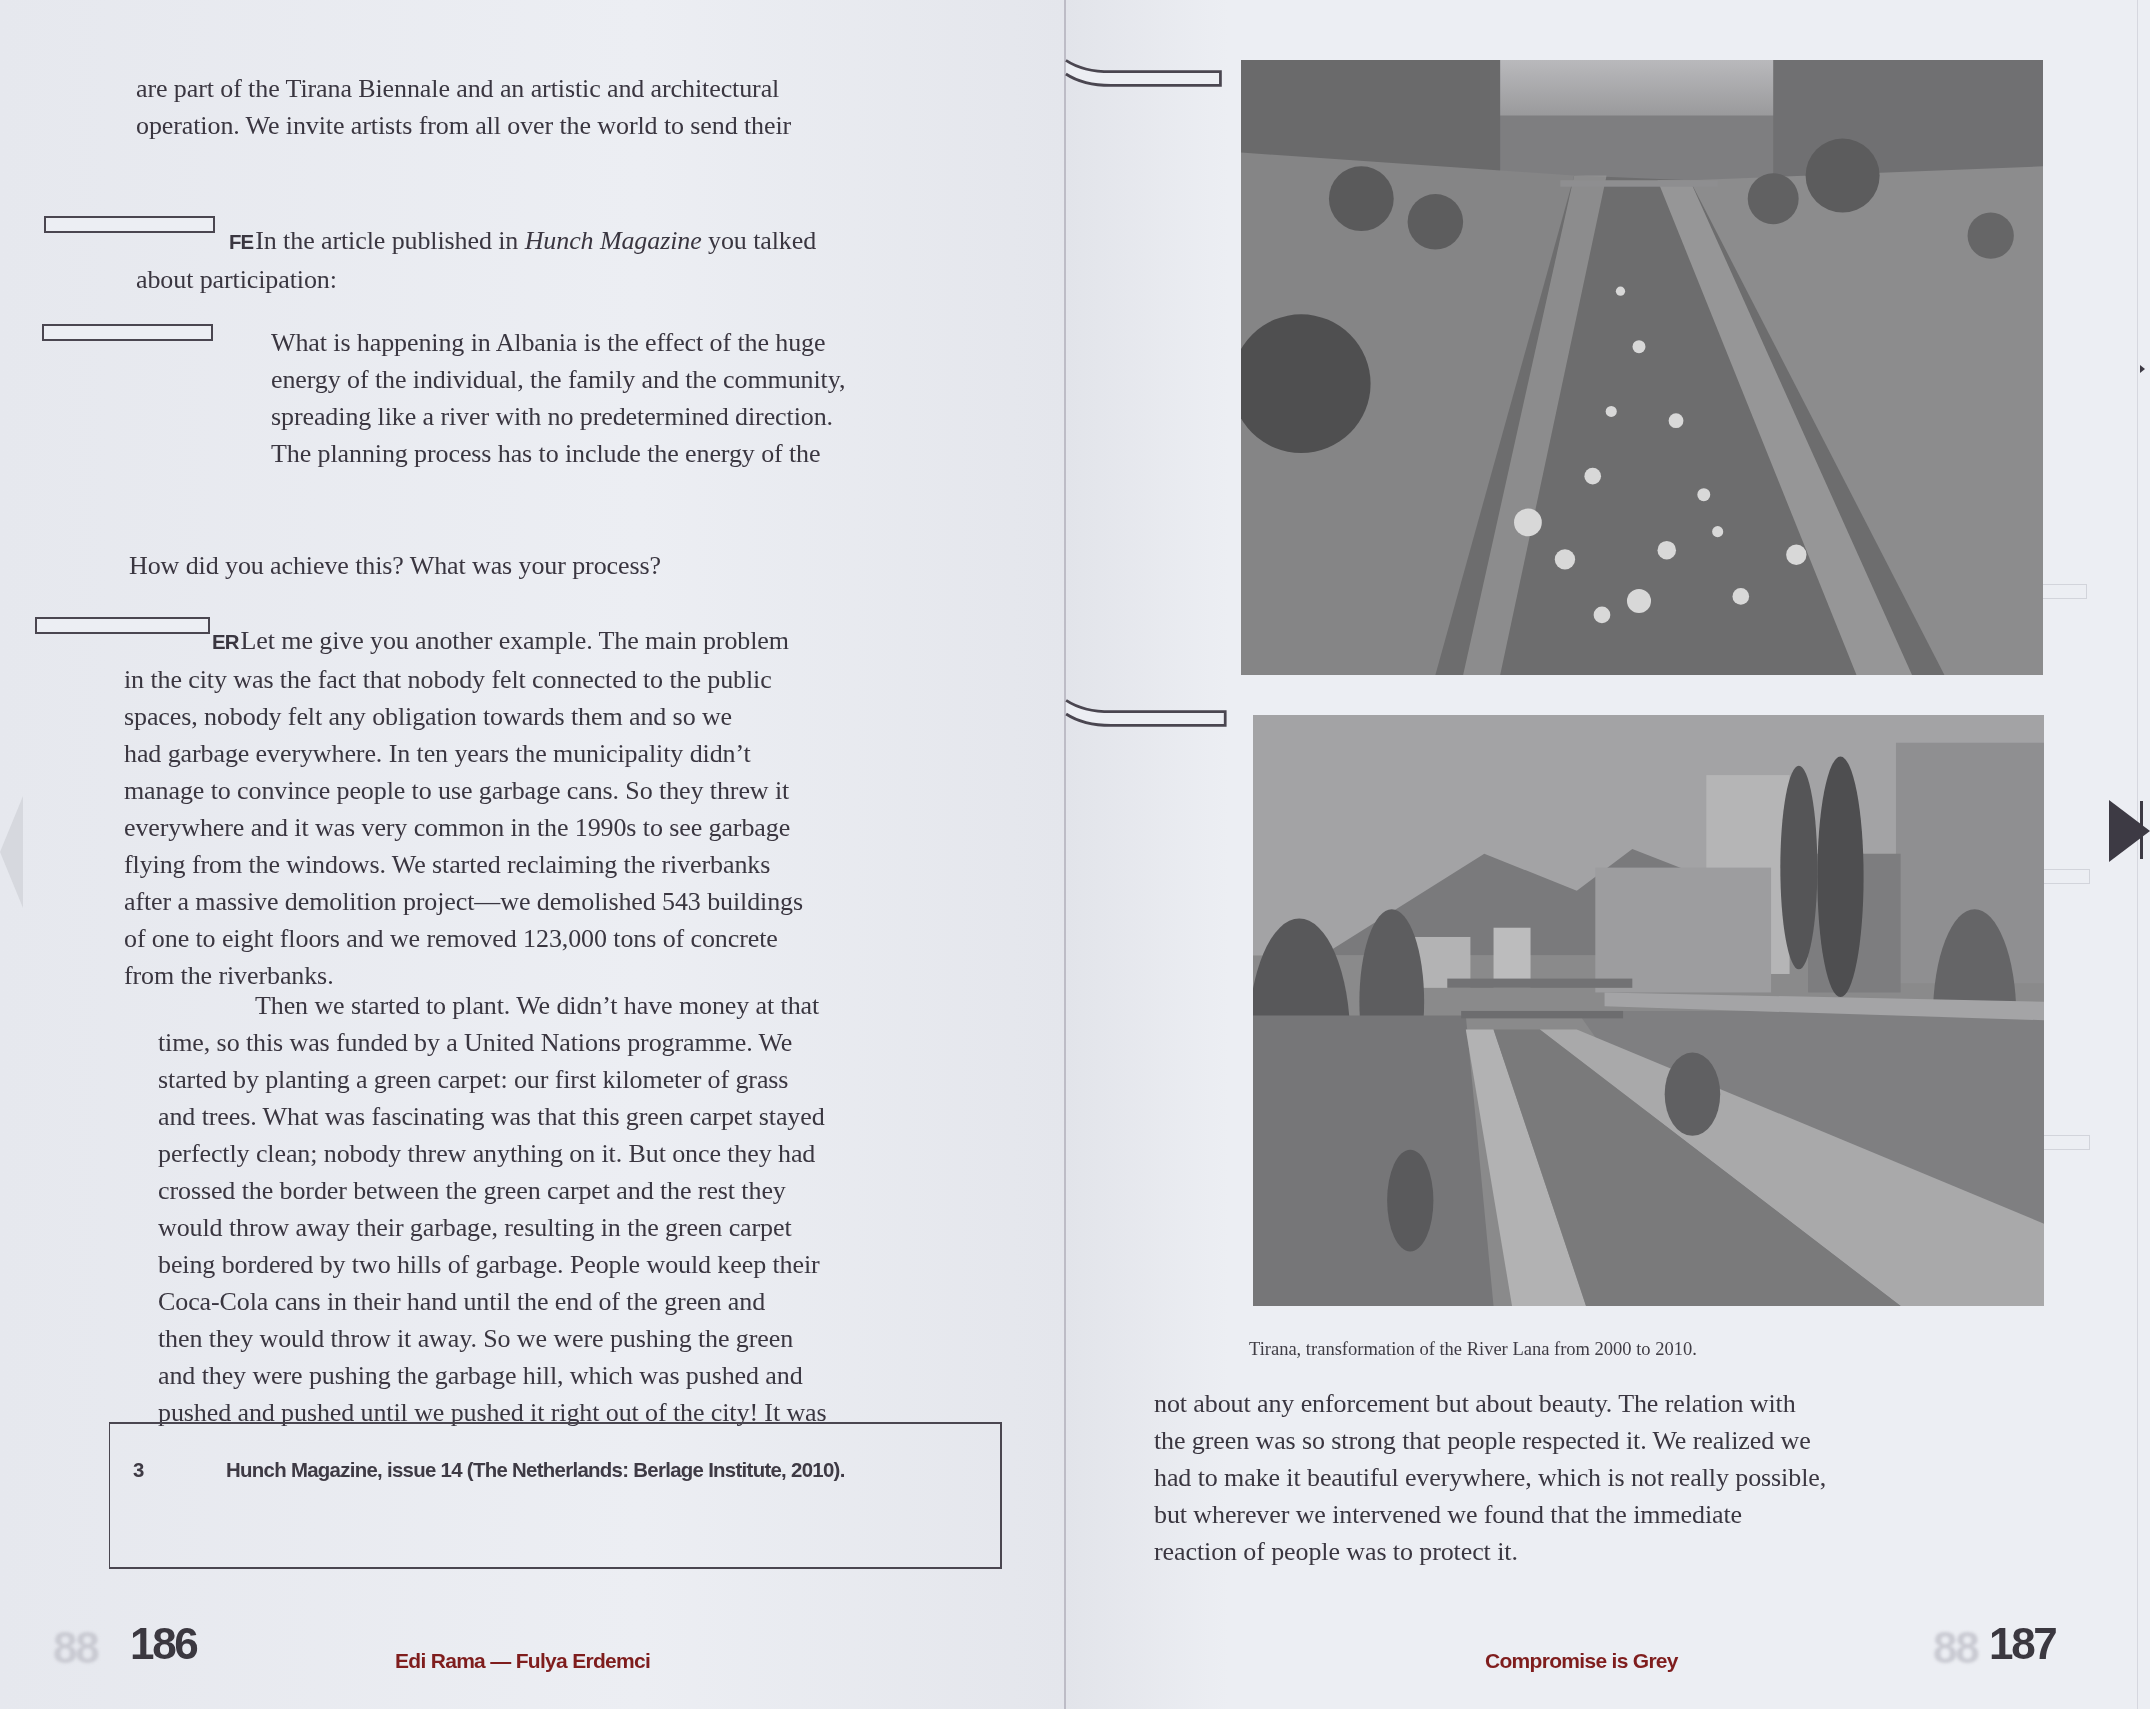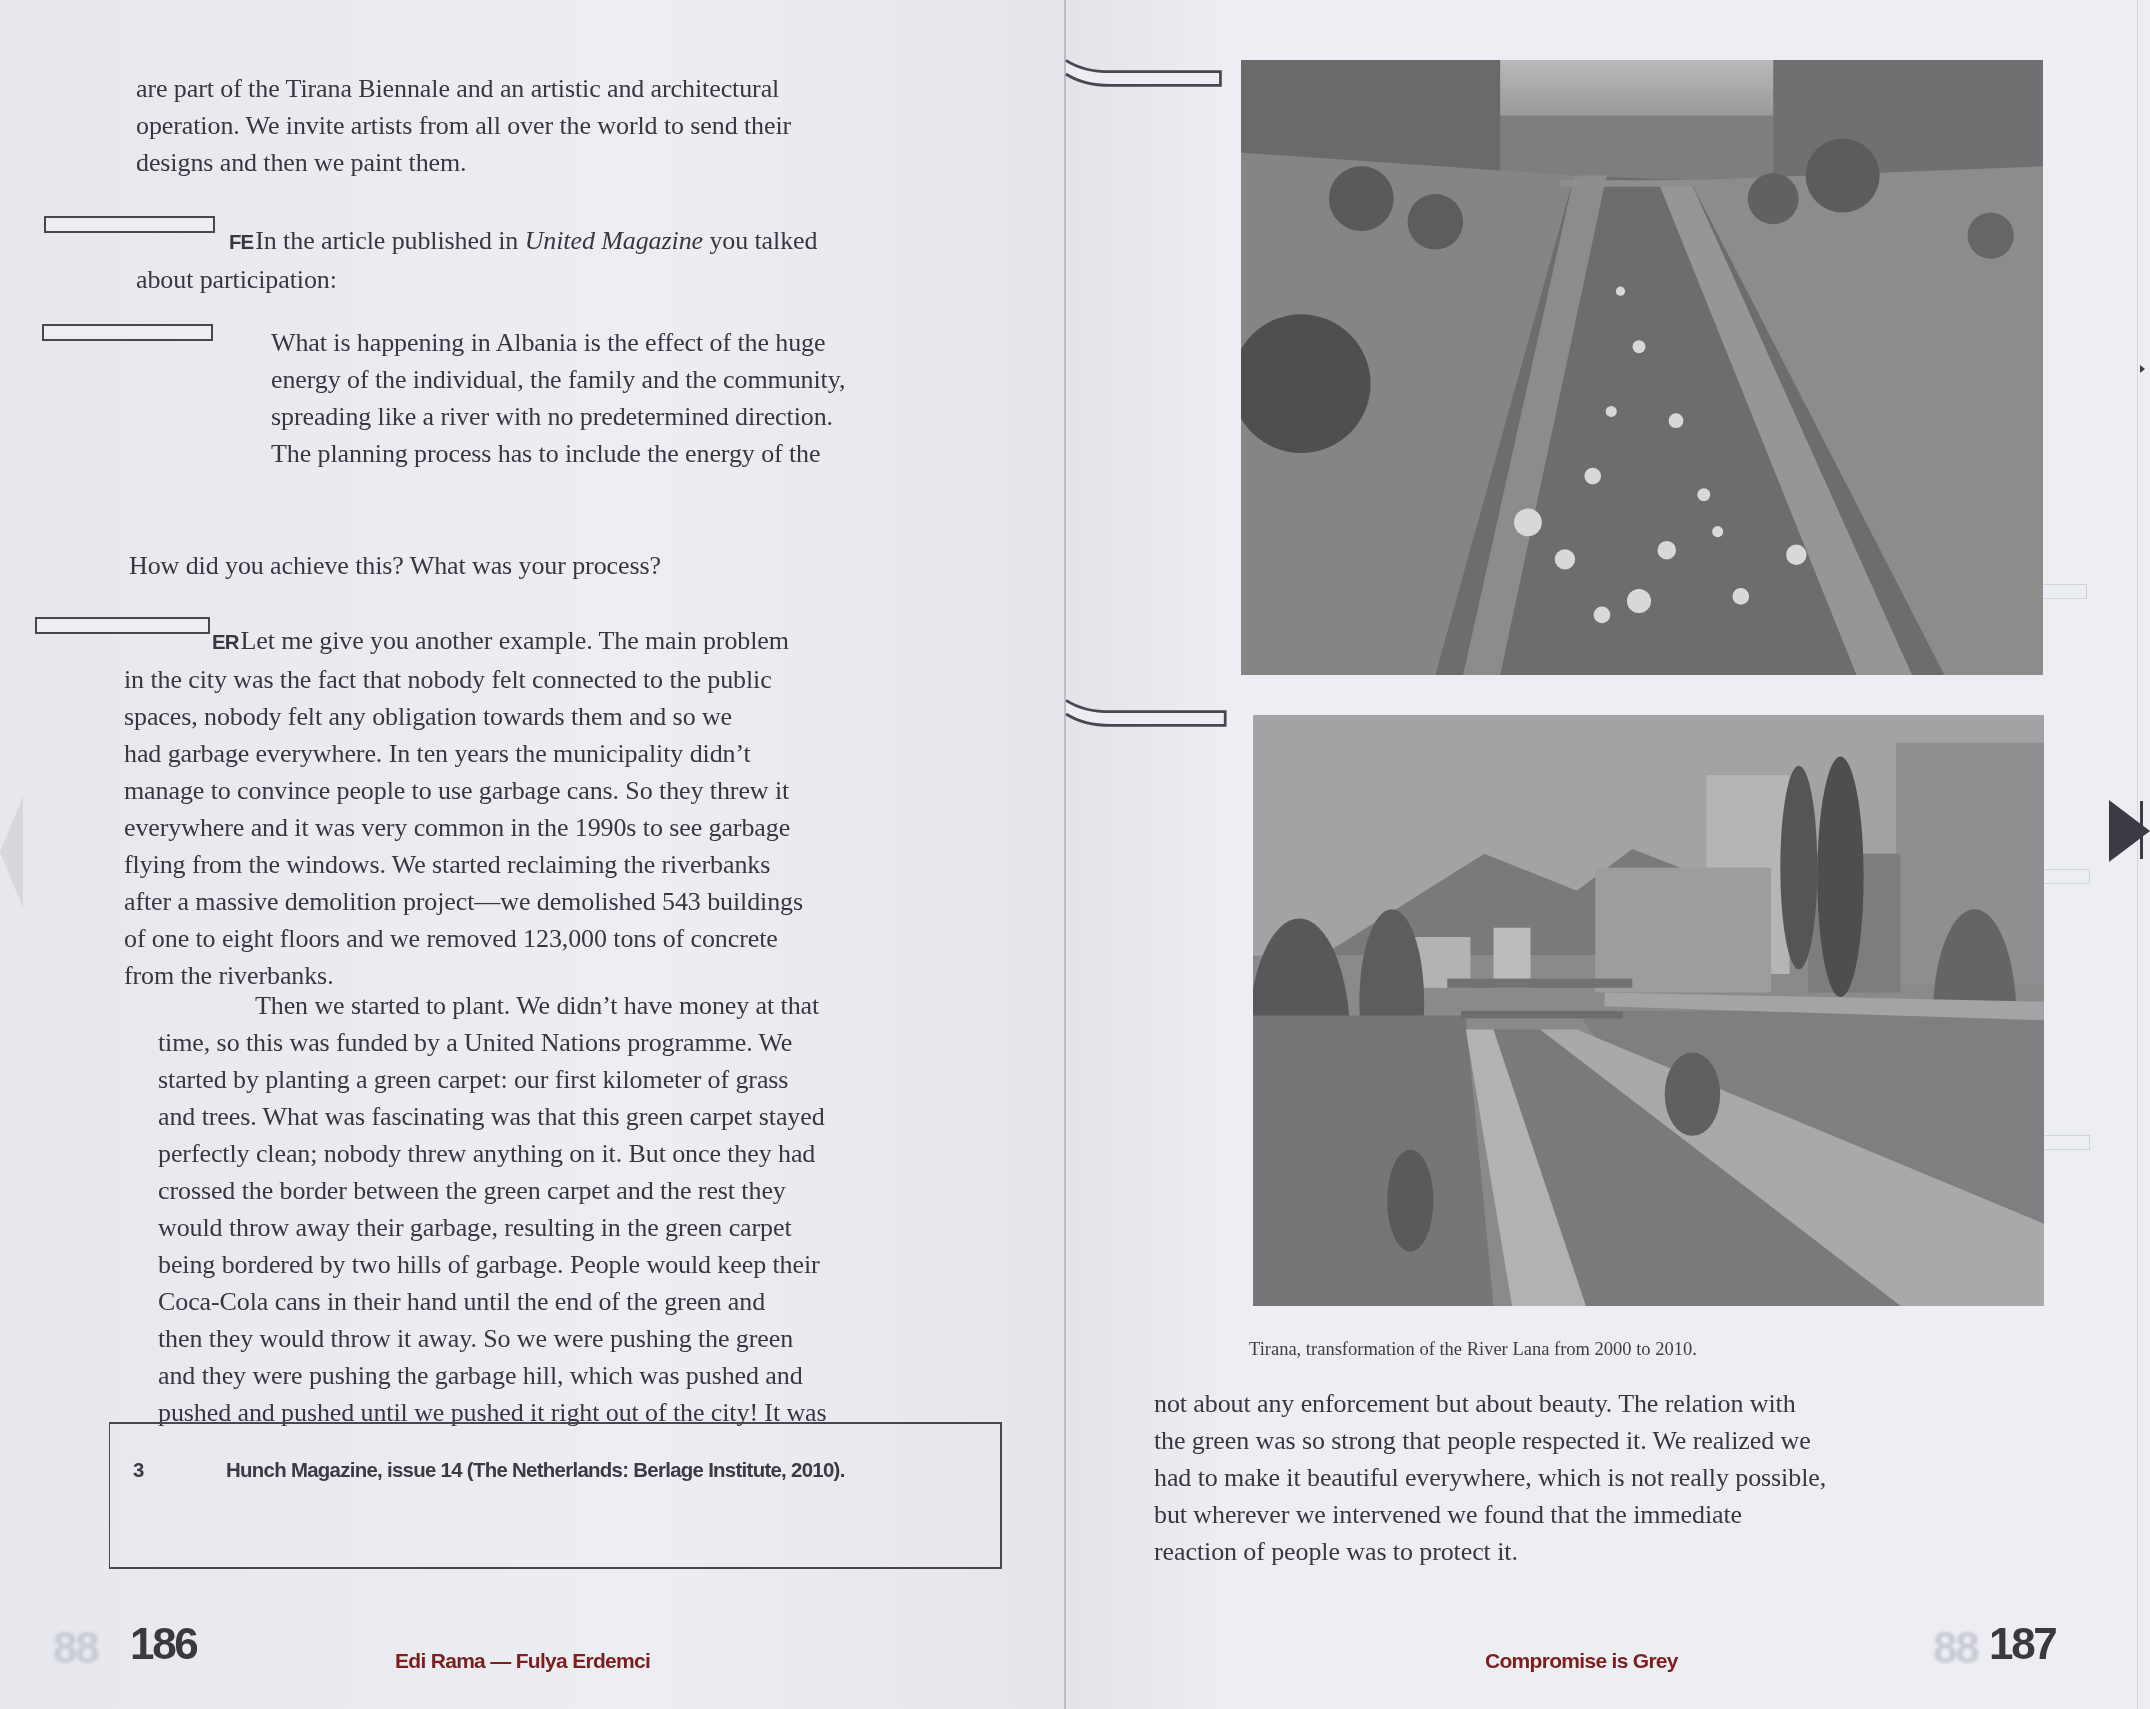--- a/index.html
+++ b/index.html
@@ -76,26 +76,25 @@
 <div class="right-edge"></div>
 
 <div class="ghost-arrow-left"></div>
 <div class="ghost-tab" style="left:2030px; top:584px; width:56px;"></div>
 <div class="ghost-tab" style="left:2033px; top:869px; width:56px;"></div>
 <div class="ghost-tab" style="left:2033px; top:1135px; width:56px;"></div>
 
 <div class="body-text" style="left:136px; top:70px;">
   <span class="line">are part of the Tirana Biennale and an artistic and architectural</span>
   <span class="line">operation. We invite artists from all over the world to send their</span>
-  <span class="line">designs and then we paint them.</span>
 </div>
 
 <div class="marker" style="left:44px; top:216px; width:167px;"></div>
 <div class="body-text" style="left:136px; top:222px;">
-  <span class="line" style="margin-left:93px;"><span class="speaker">FE</span><span>In the article published in </span><i>United Magazine</i><span> you talked</span></span>
+  <span class="line" style="margin-left:93px;"><span class="speaker">FE</span><span>In the article published in </span><i>Hunch Magazine</i><span> you talked</span></span>
   <span class="line">about participation:</span>
 </div>
 
 <div class="marker" style="left:42px; top:324px; width:167px;"></div>
 <div class="body-text" style="left:227px; top:324px;margin-left:44px;">
   <span class="line">What is happening in Albania is the effect of the huge</span>
   <span class="line">energy of the individual, the family and the community,</span>
   <span class="line">spreading like a river with no predetermined direction.</span>
   <span class="line">The planning process has to include the energy of the</span>
 </div>

